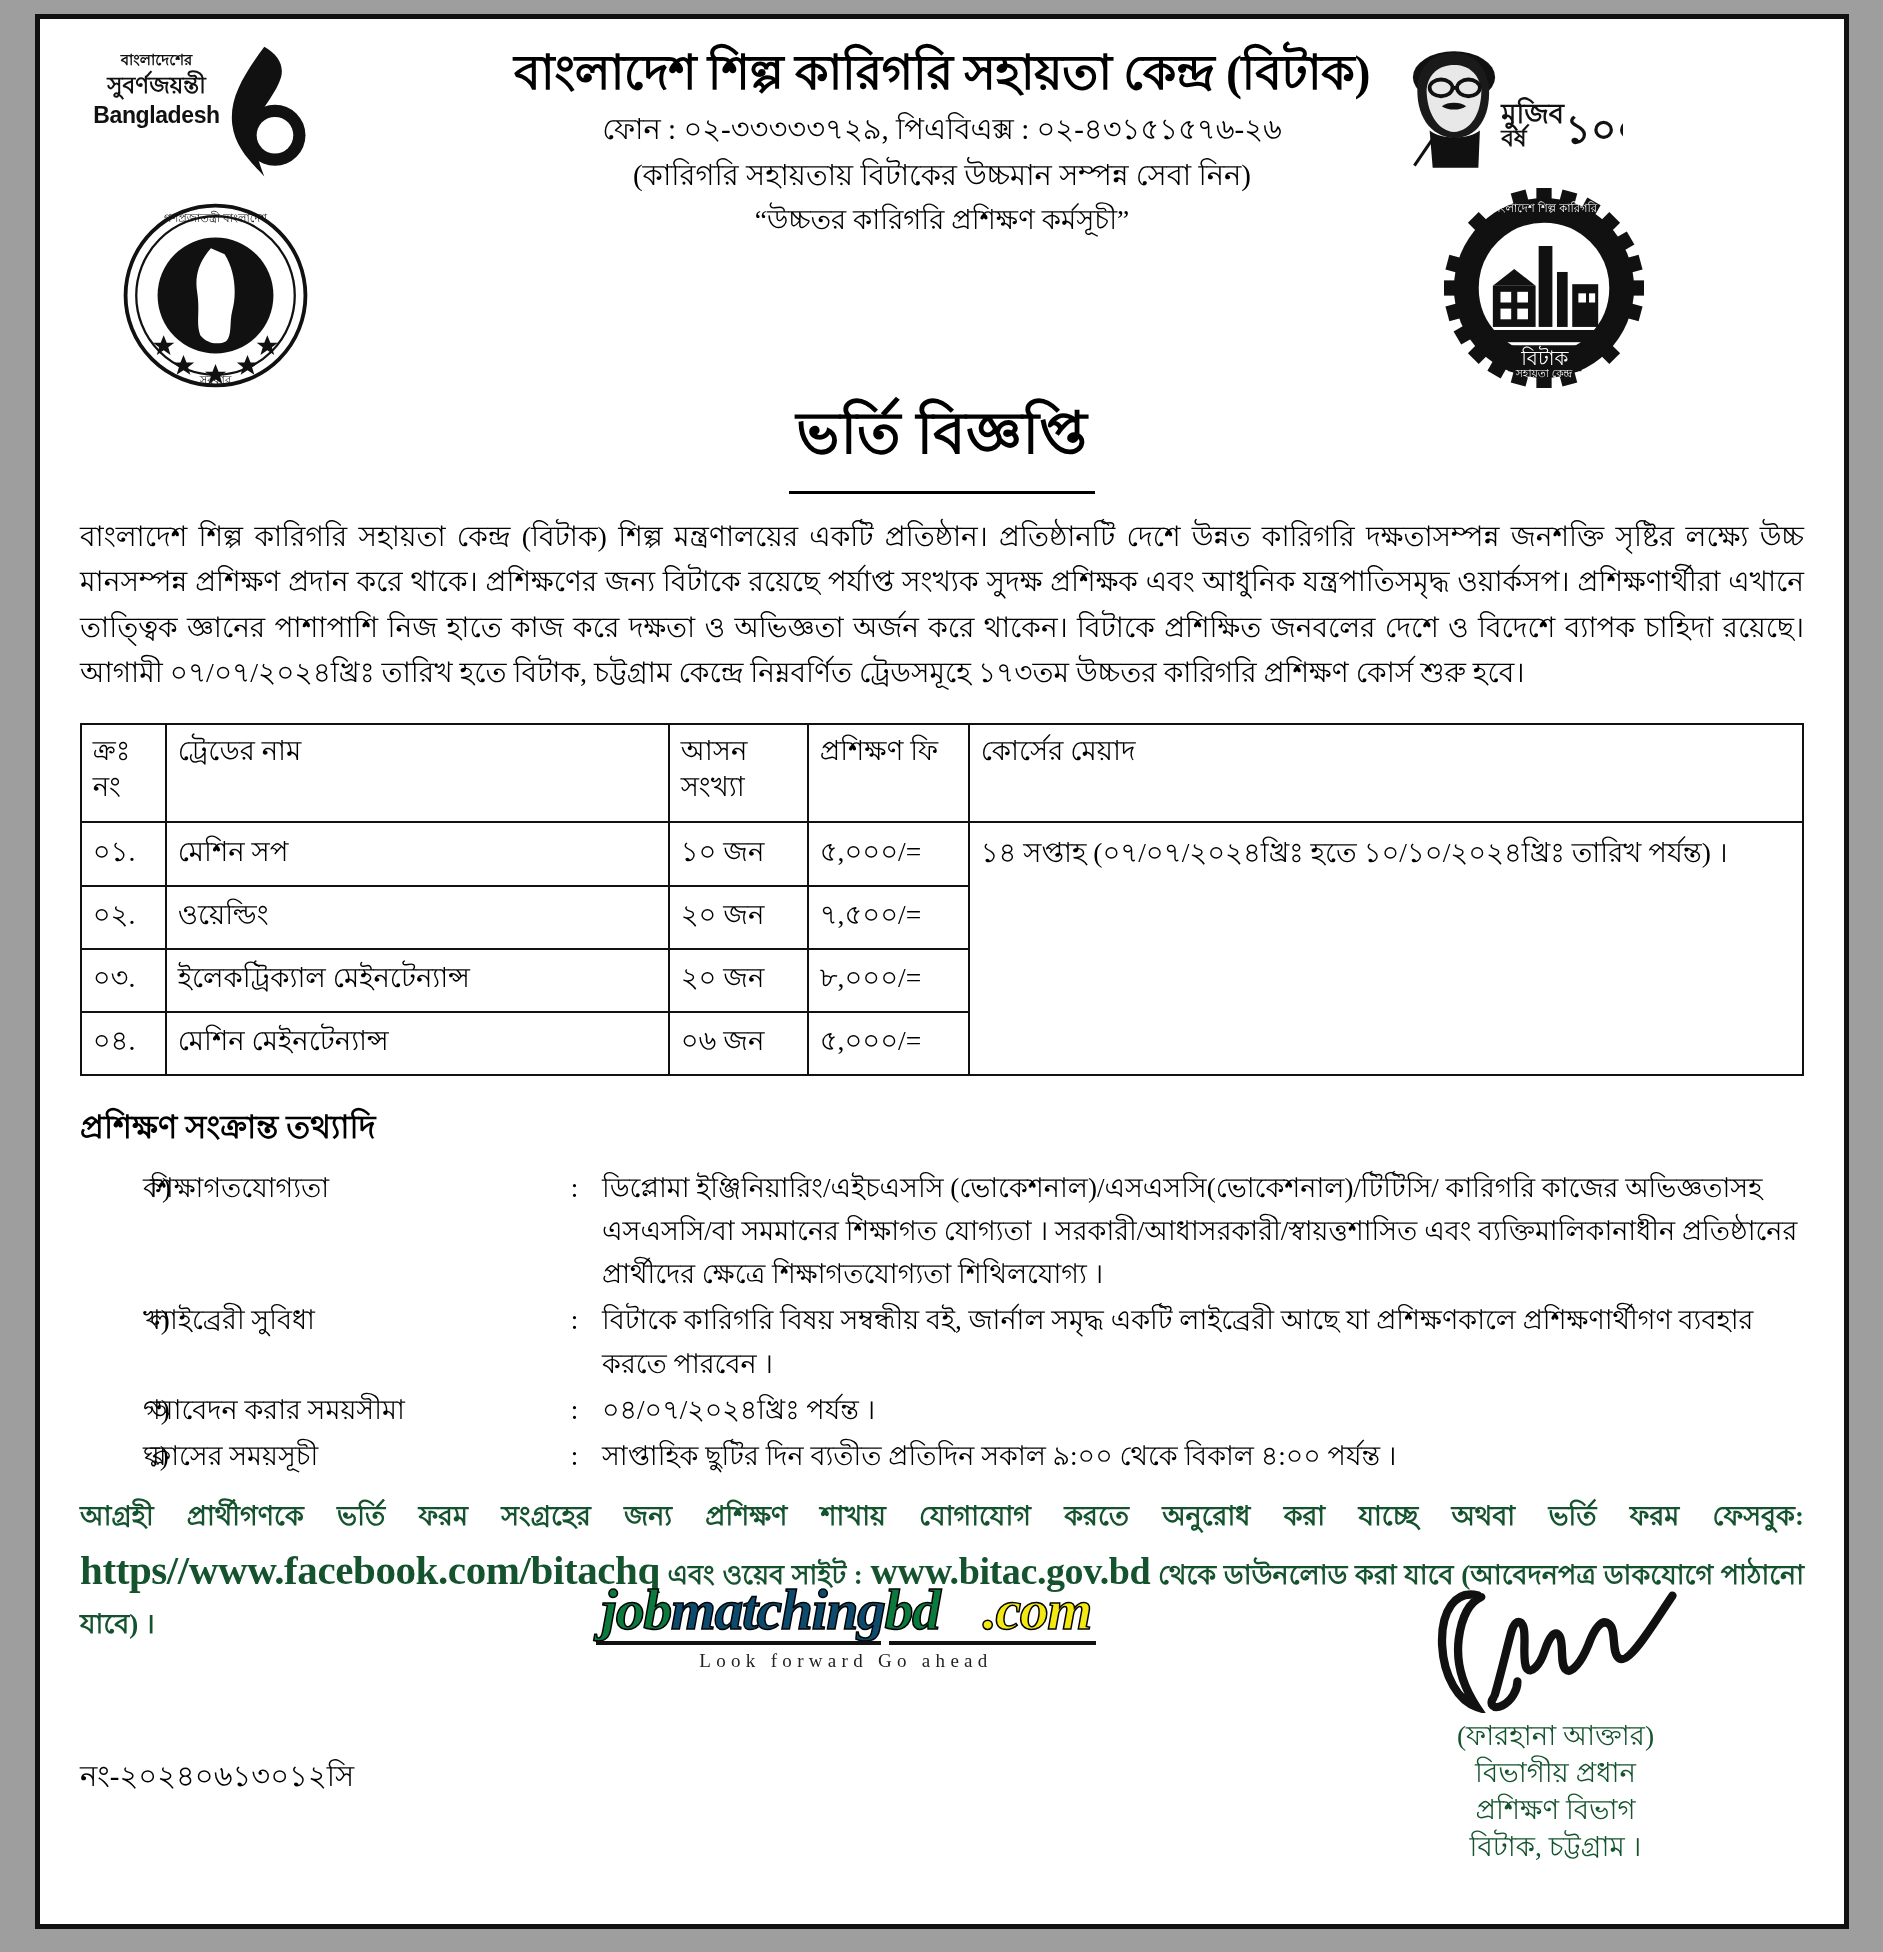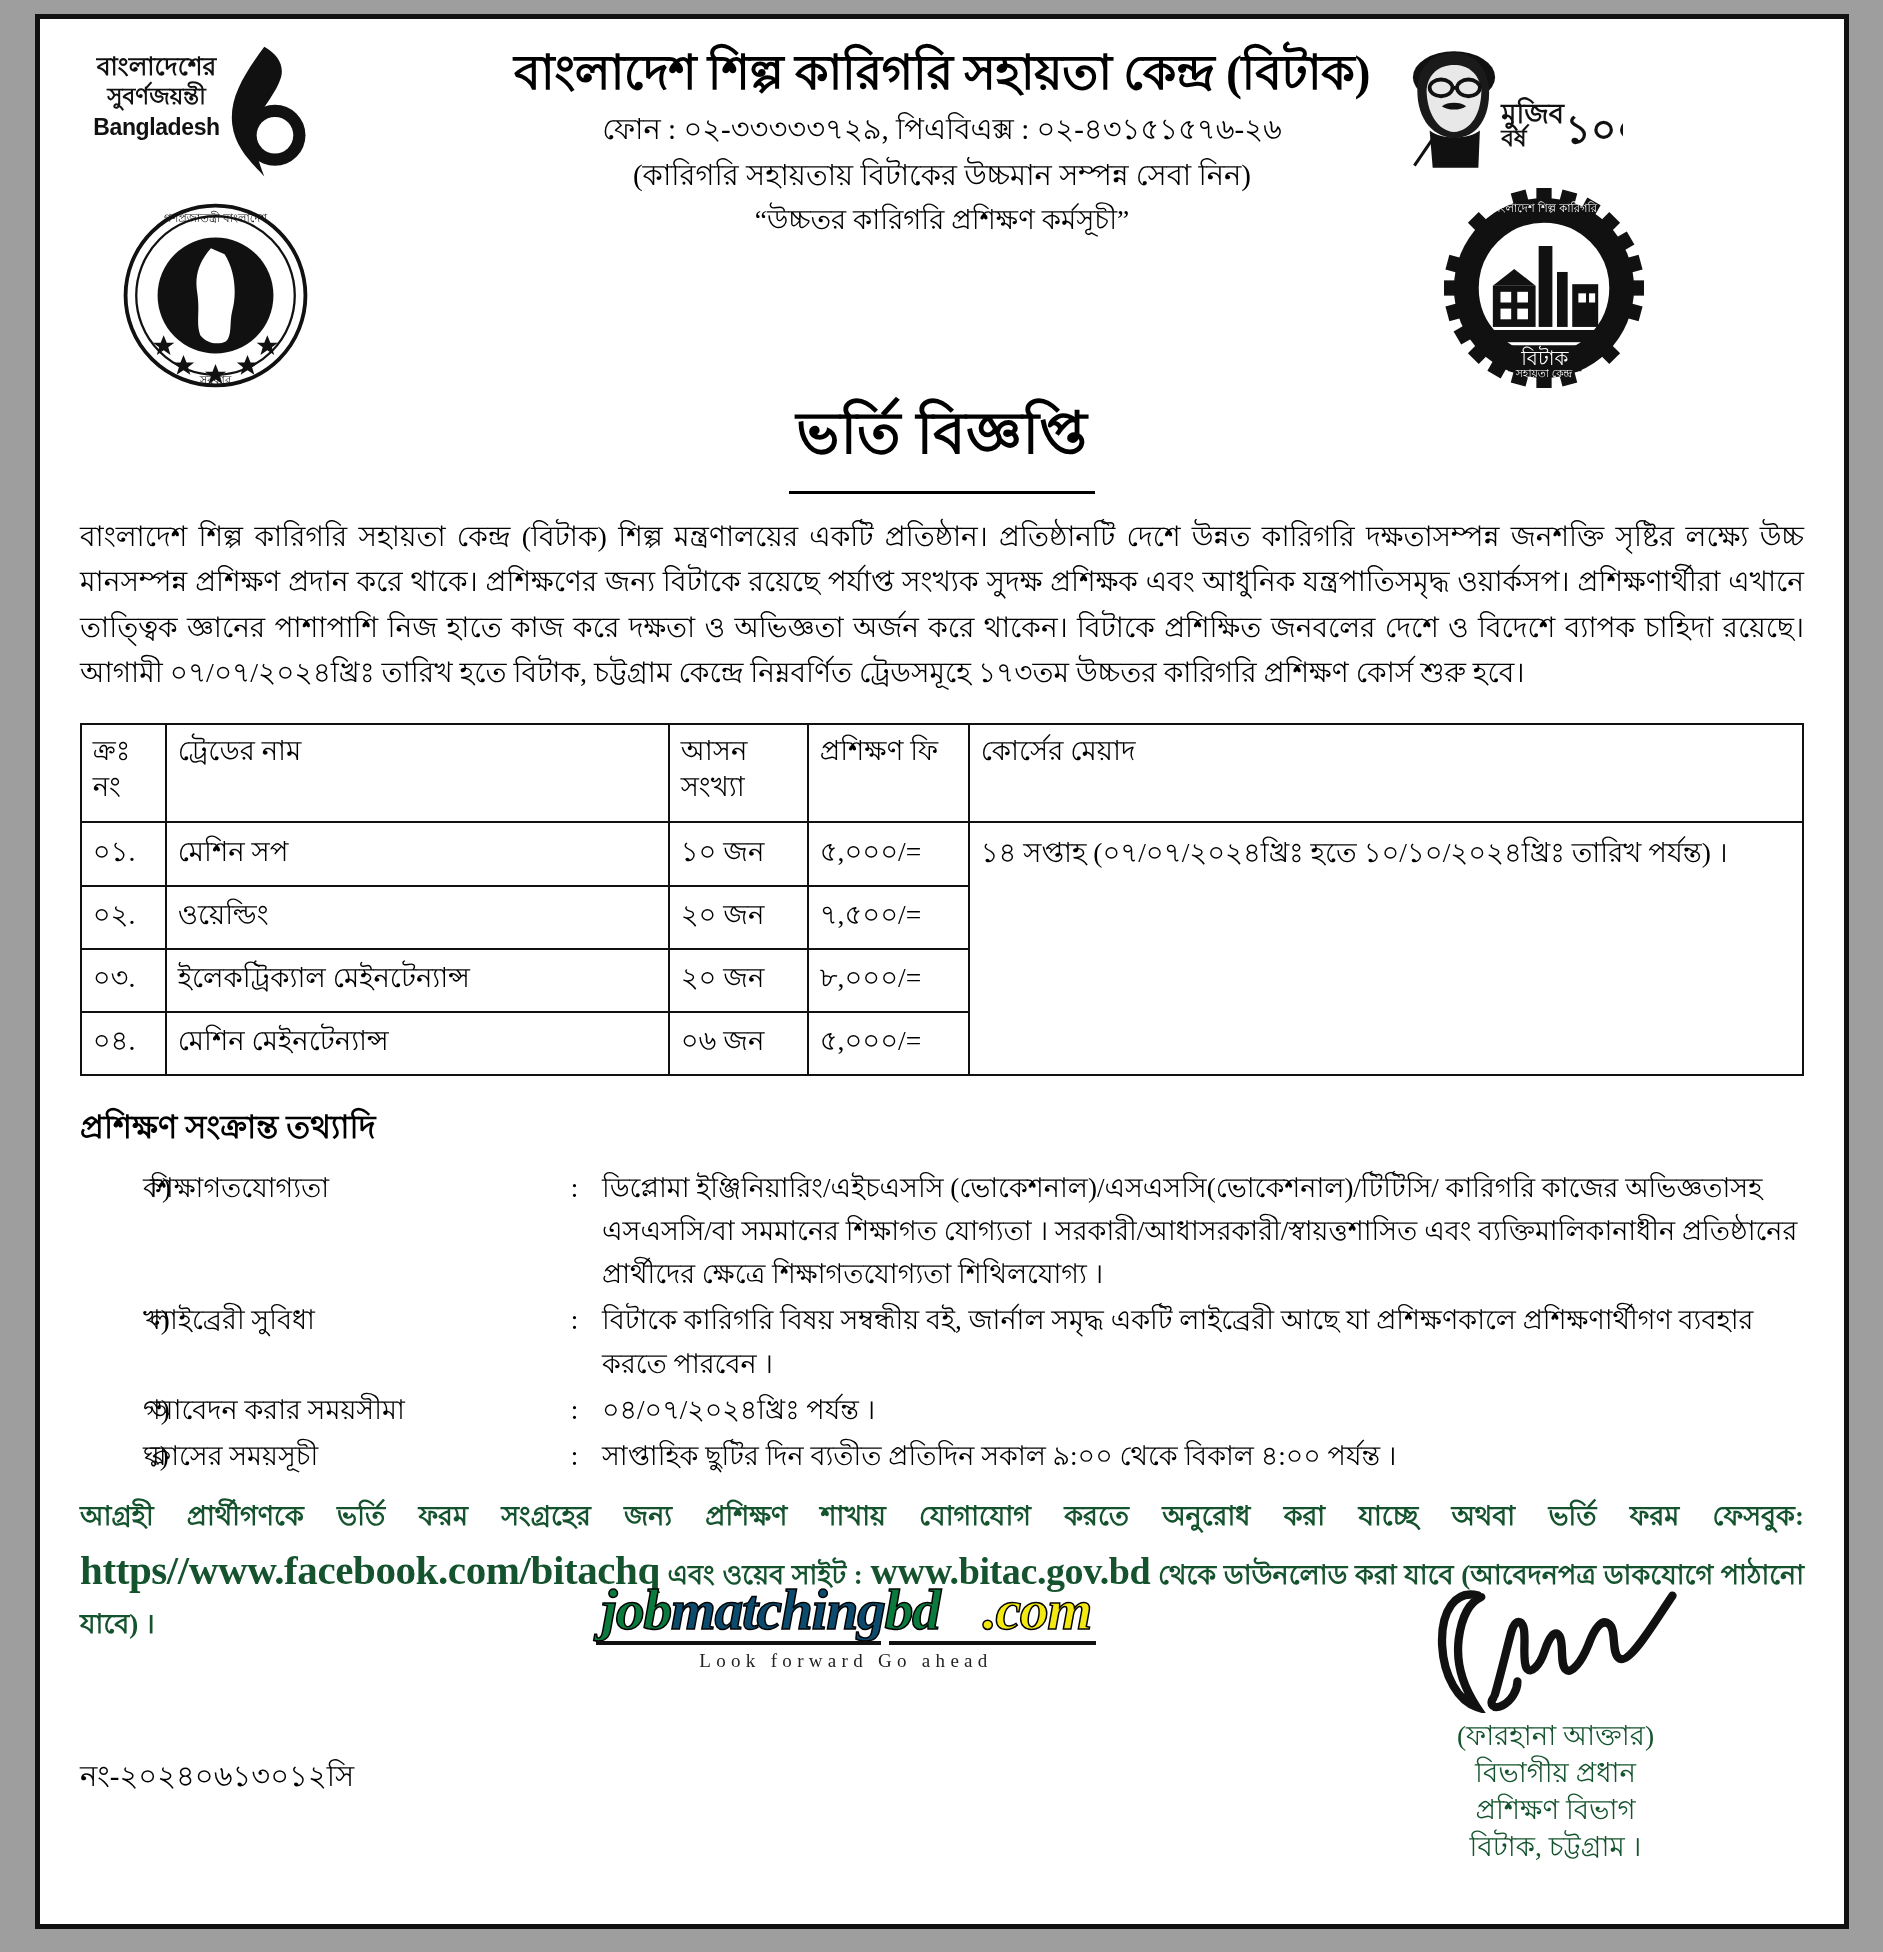--- a/index.html
+++ b/index.html
@@ -39,21 +39,21 @@
     text-align: center;
   }
   .jub-wrap { position: relative; width: 229px; height: 141px; }
   .jub-text {
     position: absolute; left: 0; top: 10.7px; width: 145px;
     text-align: center;
     color: #111;
     font-weight: bold;
     line-height: 1.18;
   }
-  .jub-l1 { font-size: 25px; text-align: center; }
+  .jub-l1 { font-size: 15px; text-align: center; }
   .jub-l2 { font-size: 23px; margin-top: 1.5px; }
   .jub-l3 { font-size: 23px; font-family: "Liberation Sans", sans-serif; letter-spacing: -0.4px; margin-top: 3.1px; }
   .jub-mark {
     position: absolute; right: 6.1px; top: 3.1px; width: 90px; height: 134px;
   }
   .logo-govt {
     position: absolute; left: 81px; top: 182px;
     width: 189px; height: 189px;
   }
   .logo-mujib {

